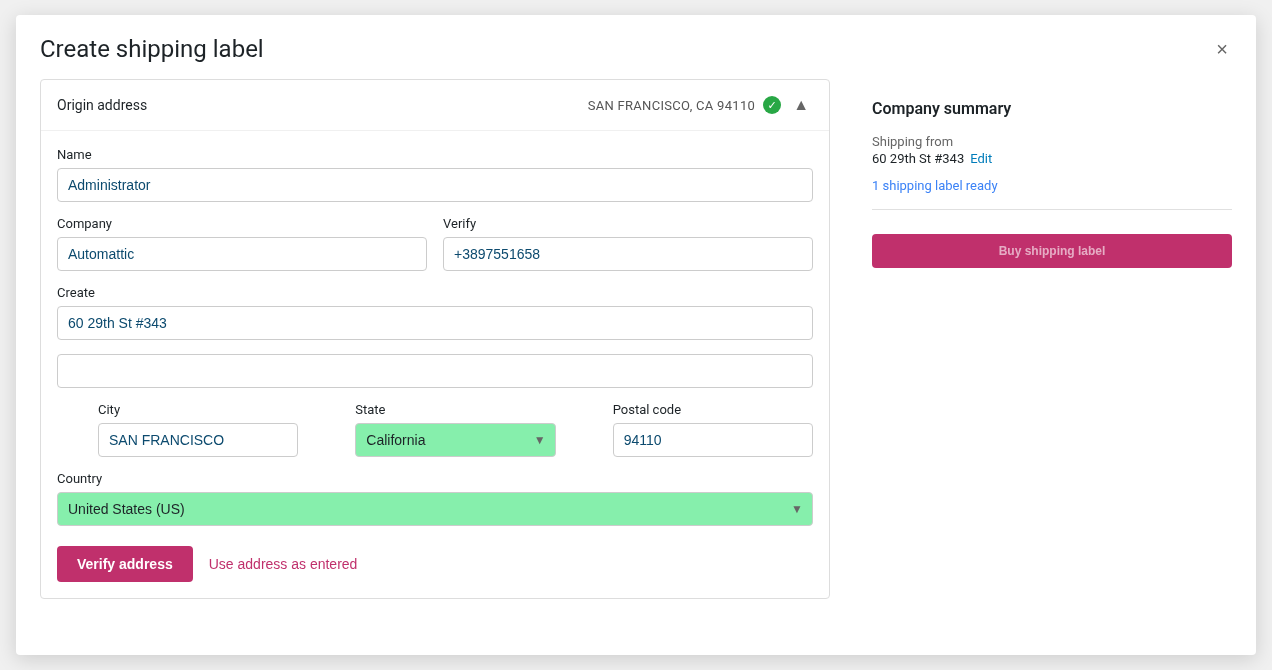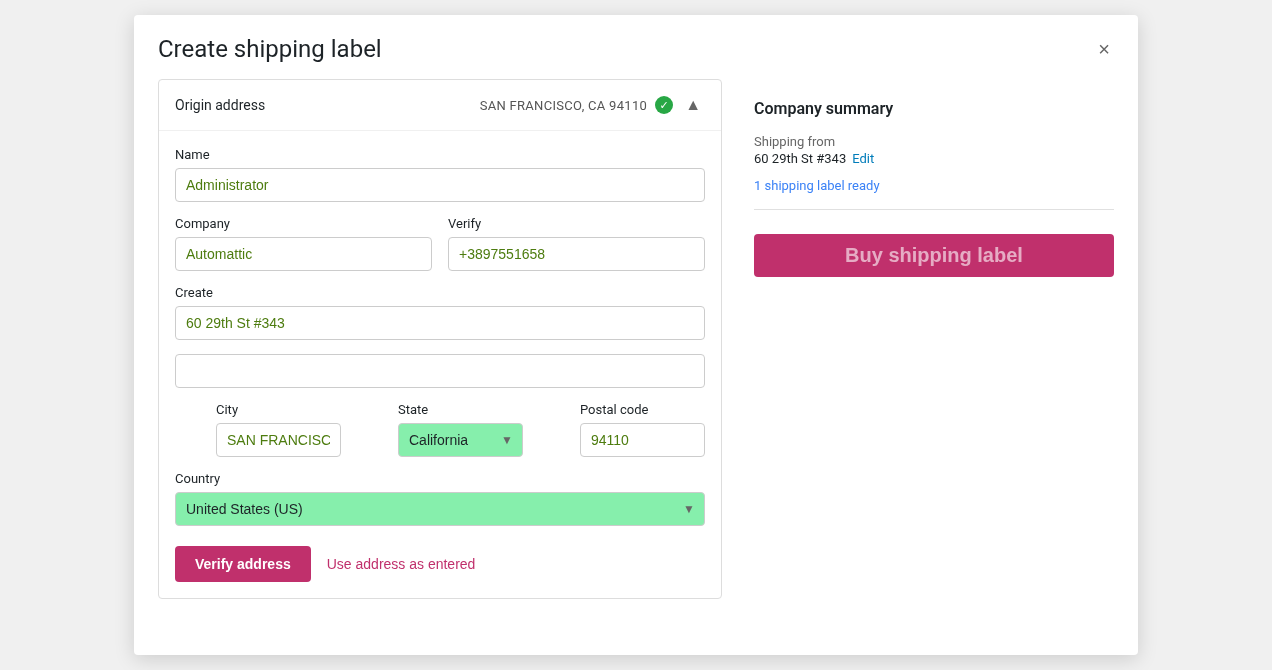--- a/index.html
+++ b/index.html
@@ -7,21 +7,21 @@
       font-family: -apple-system, BlinkMacSystemFont, 'Segoe UI', Roboto, sans-serif;
       background: #f0f0f0;
       display: flex;
       align-items: center;
       justify-content: center;
       min-height: 670px;
       width: 1272px;
     }
     .modal {
       background: #fff;
-      width: 1004px;
+      width: 1240px;
       min-height: 640px;
       border-radius: 4px;
       box-shadow: 0 4px 20px rgba(0,0,0,0.15);
       display: flex;
       flex-direction: column;
       position: relative;
     }
     .modal-header {
       padding: 20px 24px 16px 24px;
       display: flex;
@@ -40,21 +40,21 @@
       cursor: pointer;
       font-size: 20px;
       color: #666;
       padding: 4px;
       line-height: 1;
     }
     .modal-body {
       display: flex;
       flex: 1;
       padding: 0 24px 24px 24px;
-      gap: 32px;
+      gap: 42px;
     }
     .main-panel {
       flex: 1;
       max-width: 840px;
     }
     .section-card {
       border: 1px solid #ddd;
       border-radius: 4px;
       background: #fff;
     }
@@ -111,21 +111,21 @@
       margin-bottom: 6px;
       display: block;
       font-weight: 400;
     }
     .form-input {
       width: 100%;
       padding: 8px 10px;
       border: 1px solid #ccc;
       border-radius: 4px;
       font-size: 14px;
-      color: #4d7c0f;
+      color: #0c4a6e;
       background: #fff;
       outline: none;
     }
     .form-row {
       display: flex;
       gap: 16px;
     }
     .form-col-half {
       flex: 1;
     }
@@ -227,21 +227,21 @@
       border: none;
       border-top: 1px solid #e0e0e0;
       margin: 16px 0;
     }
     .btn-purchase {
       background: #c0306c;
       color: rgba(255,255,255,0.6);
       border: none;
       border-radius: 4px;
       padding: 10px 20px;
-      font-size: 20px;
+      font-size: 12px;
       font-weight: 600;
       cursor: pointer;
       width: 100%;
       margin-top: 8px;
     }
   </style>
 </head>
 <body>
 
 <div class="modal">

